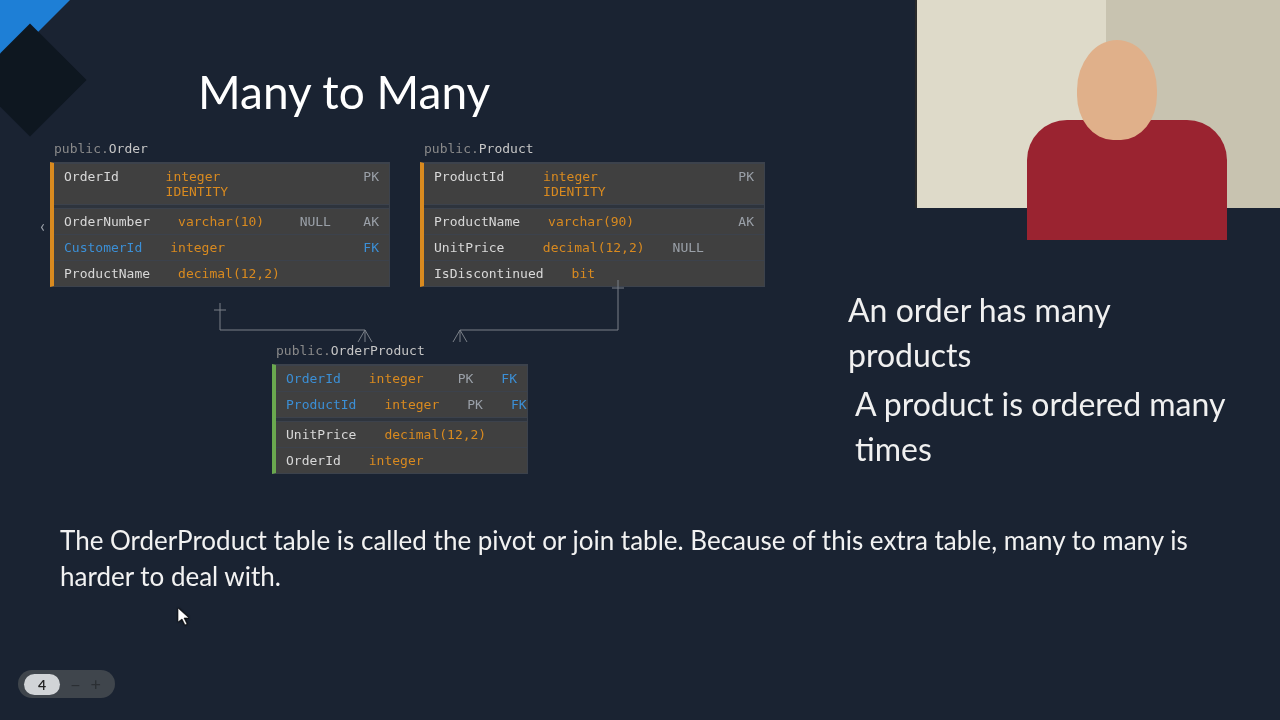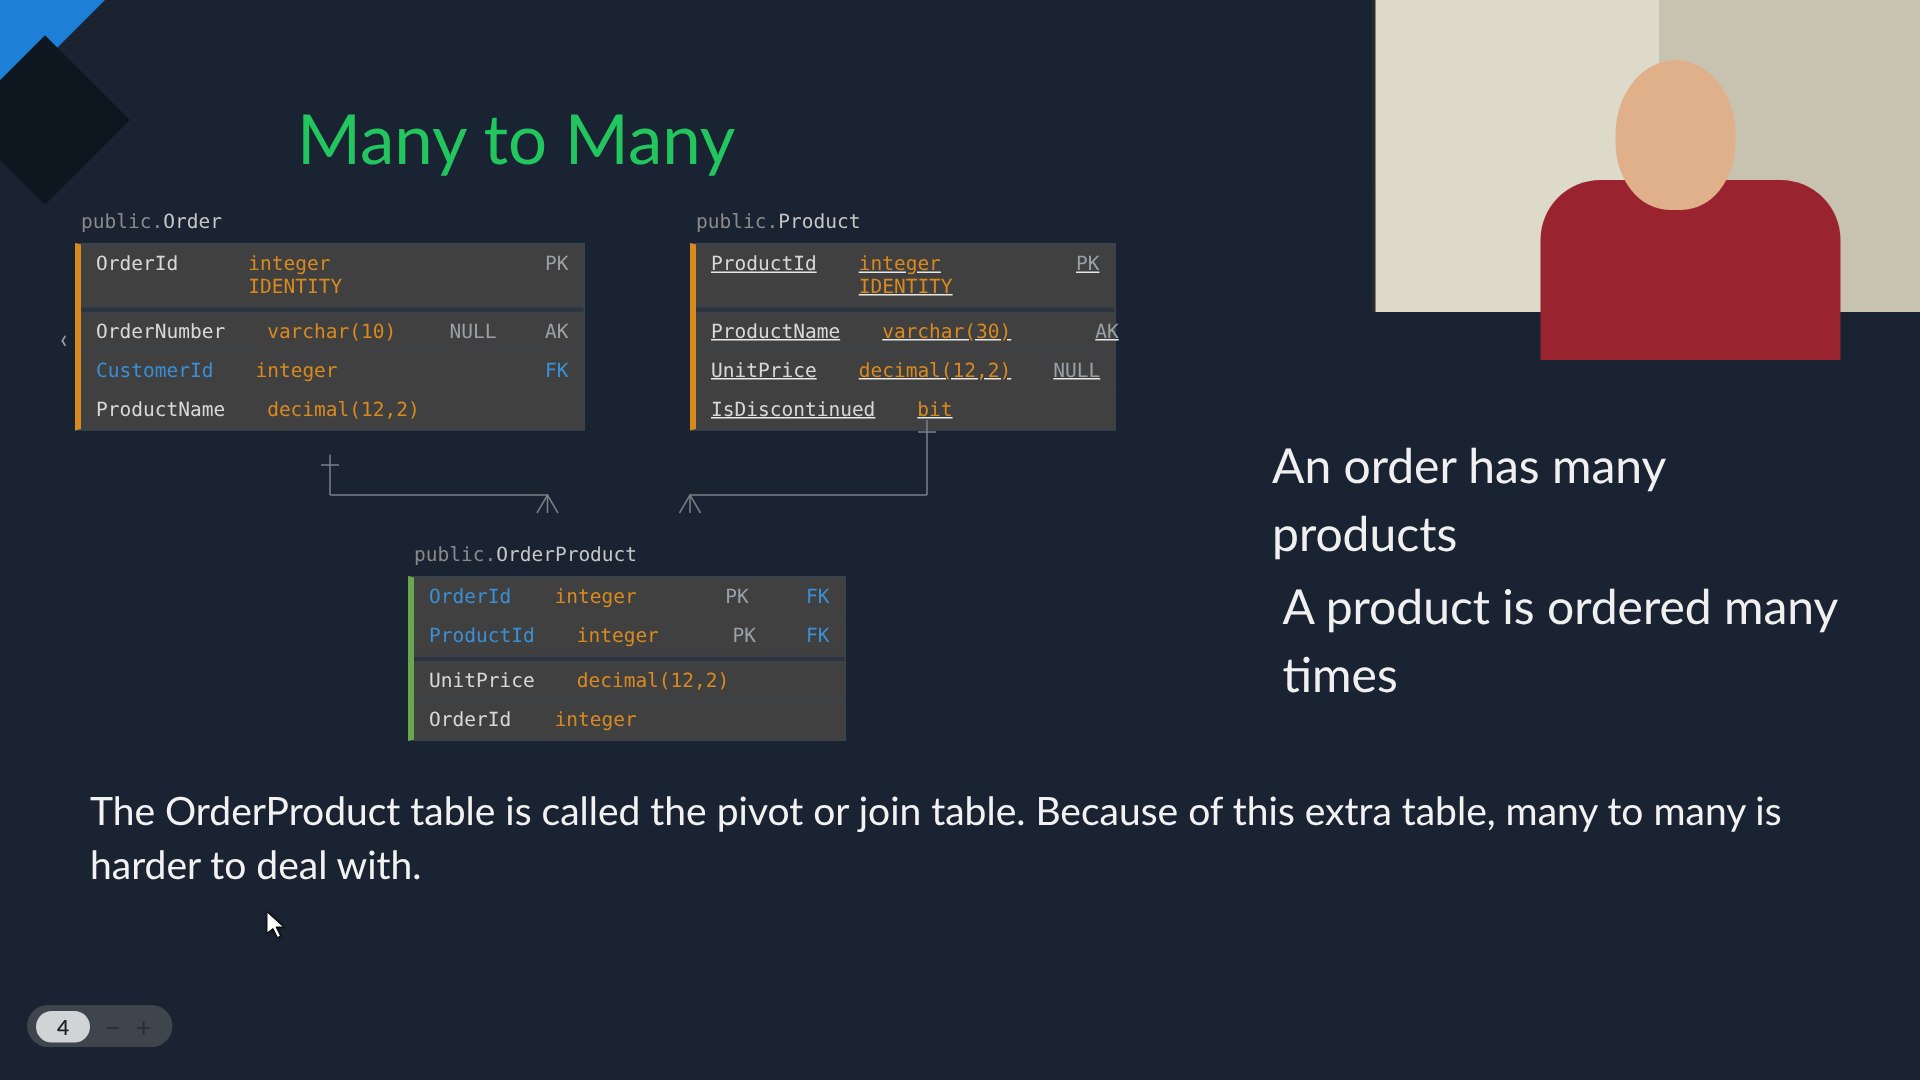--- a/index.html
+++ b/index.html
@@ -14,21 +14,21 @@
     position: absolute; top: 0; left: 0; width: 0; height: 0;
     border-top: 70px solid #1e7fd6;
     border-right: 70px solid transparent;
   }
   .corner2 {
     position: absolute; top: 40px; left: -10px; width: 80px; height: 80px;
     background: #0e1720; transform: rotate(45deg);
   }
   .title {
     position: absolute; top: 64px; left: 198px;
-    font-size: 46px; font-weight: 400; color: #22c55e;
+    font-size: 46px; font-weight: 400; color: #ffffff;
   }
   
   .er {
     position: absolute; background: #404040; border: 1px solid #3c424c;
     border-left: 4px solid #d98a1f;
     font-family: "Consolas","Menlo",monospace; font-size: 13px;
   }
   .er .name { position: absolute; top: -22px; left: 0; color: #c6c6c6; }
   .er .name .sch { color: #8a8a8a; }
   .er .row { display: flex; padding: 5px 10px; border-top: 1px solid #3c424c; gap: 28px; }
@@ -126,52 +126,52 @@
     <span class="flag2 fk">FK</span>
   </div>
   <div class="row">
     <span class="col">ProductName</span>
     <span class="type">decimal(12,2)</span>
     <span class="flag"></span>
     <span class="flag2"></span>
   </div>
 </div>
 
-<div class="er" style="left:460px; top:162px; width:284px;text-decoration:underline;">
+<div class="er" style="left:420px; top:162px; width:345px;">
   <div class="name">
     <span class="sch">public.</span><span>Product</span>
   </div>
   <div class="row">
     <span class="col" style="width:112px">ProductId</span>
     <span class="type">integer IDENTITY</span>
     <span class="flag"></span>
     <span class="flag2">PK</span>
   </div>
   <div class="sep"></div>
   <div class="row">
     <span class="col" style="width:112px">ProductName</span>
-    <span class="type">varchar(30)</span>
+    <span class="type">varchar(90)</span>
     <span class="flag"></span>
     <span class="flag2">AK</span>
   </div>
   <div class="row">
     <span class="col" style="width:112px">UnitPrice</span>
     <span class="type">decimal(12,2)</span>
     <span class="flag">NULL</span>
     <span class="flag2"></span>
   </div>
   <div class="row">
     <span class="col" style="width:112px">IsDiscontinued</span>
     <span class="type">bit</span>
     <span class="flag"></span>
     <span class="flag2"></span>
   </div>
 </div>
 
-<div class="er" style="left:272px; top:364px; width:292px; border-left-color:#6aa84f;margin-top:20px;">
+<div class="er" style="left:272px; top:364px; width:256px; border-left-color:#6aa84f;">
   <div class="name">
     <span class="sch">public.</span><span>OrderProduct</span>
   </div>
   <div class="row">
     <span class="col colfk" style="width:78px">OrderId</span>
     <span class="type" style="width:120px">integer</span>
     <span class="flag" style="width:28px">PK</span>
     <span class="flag2 fk">FK</span>
   </div>
   <div class="row">

